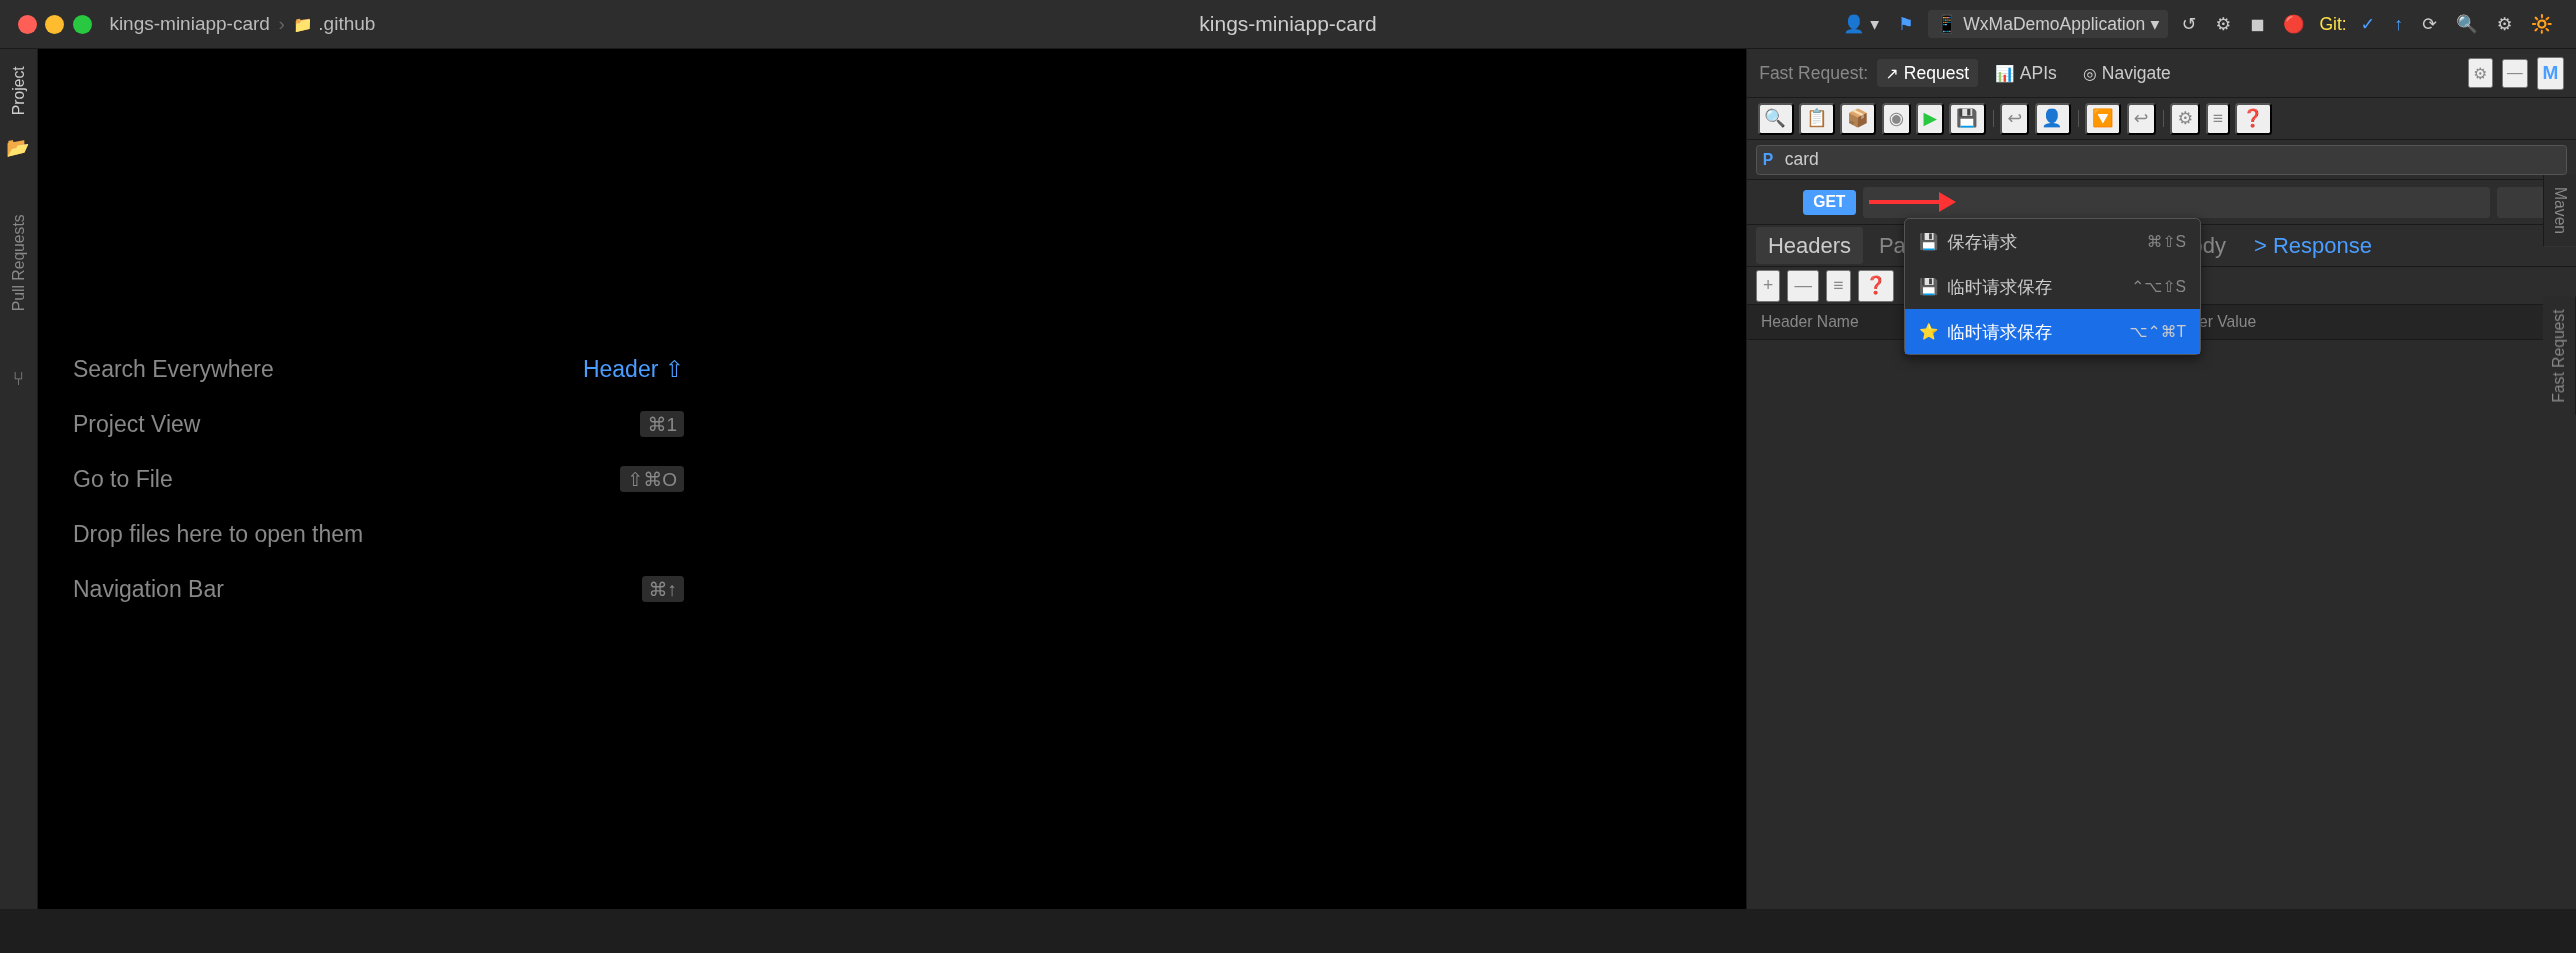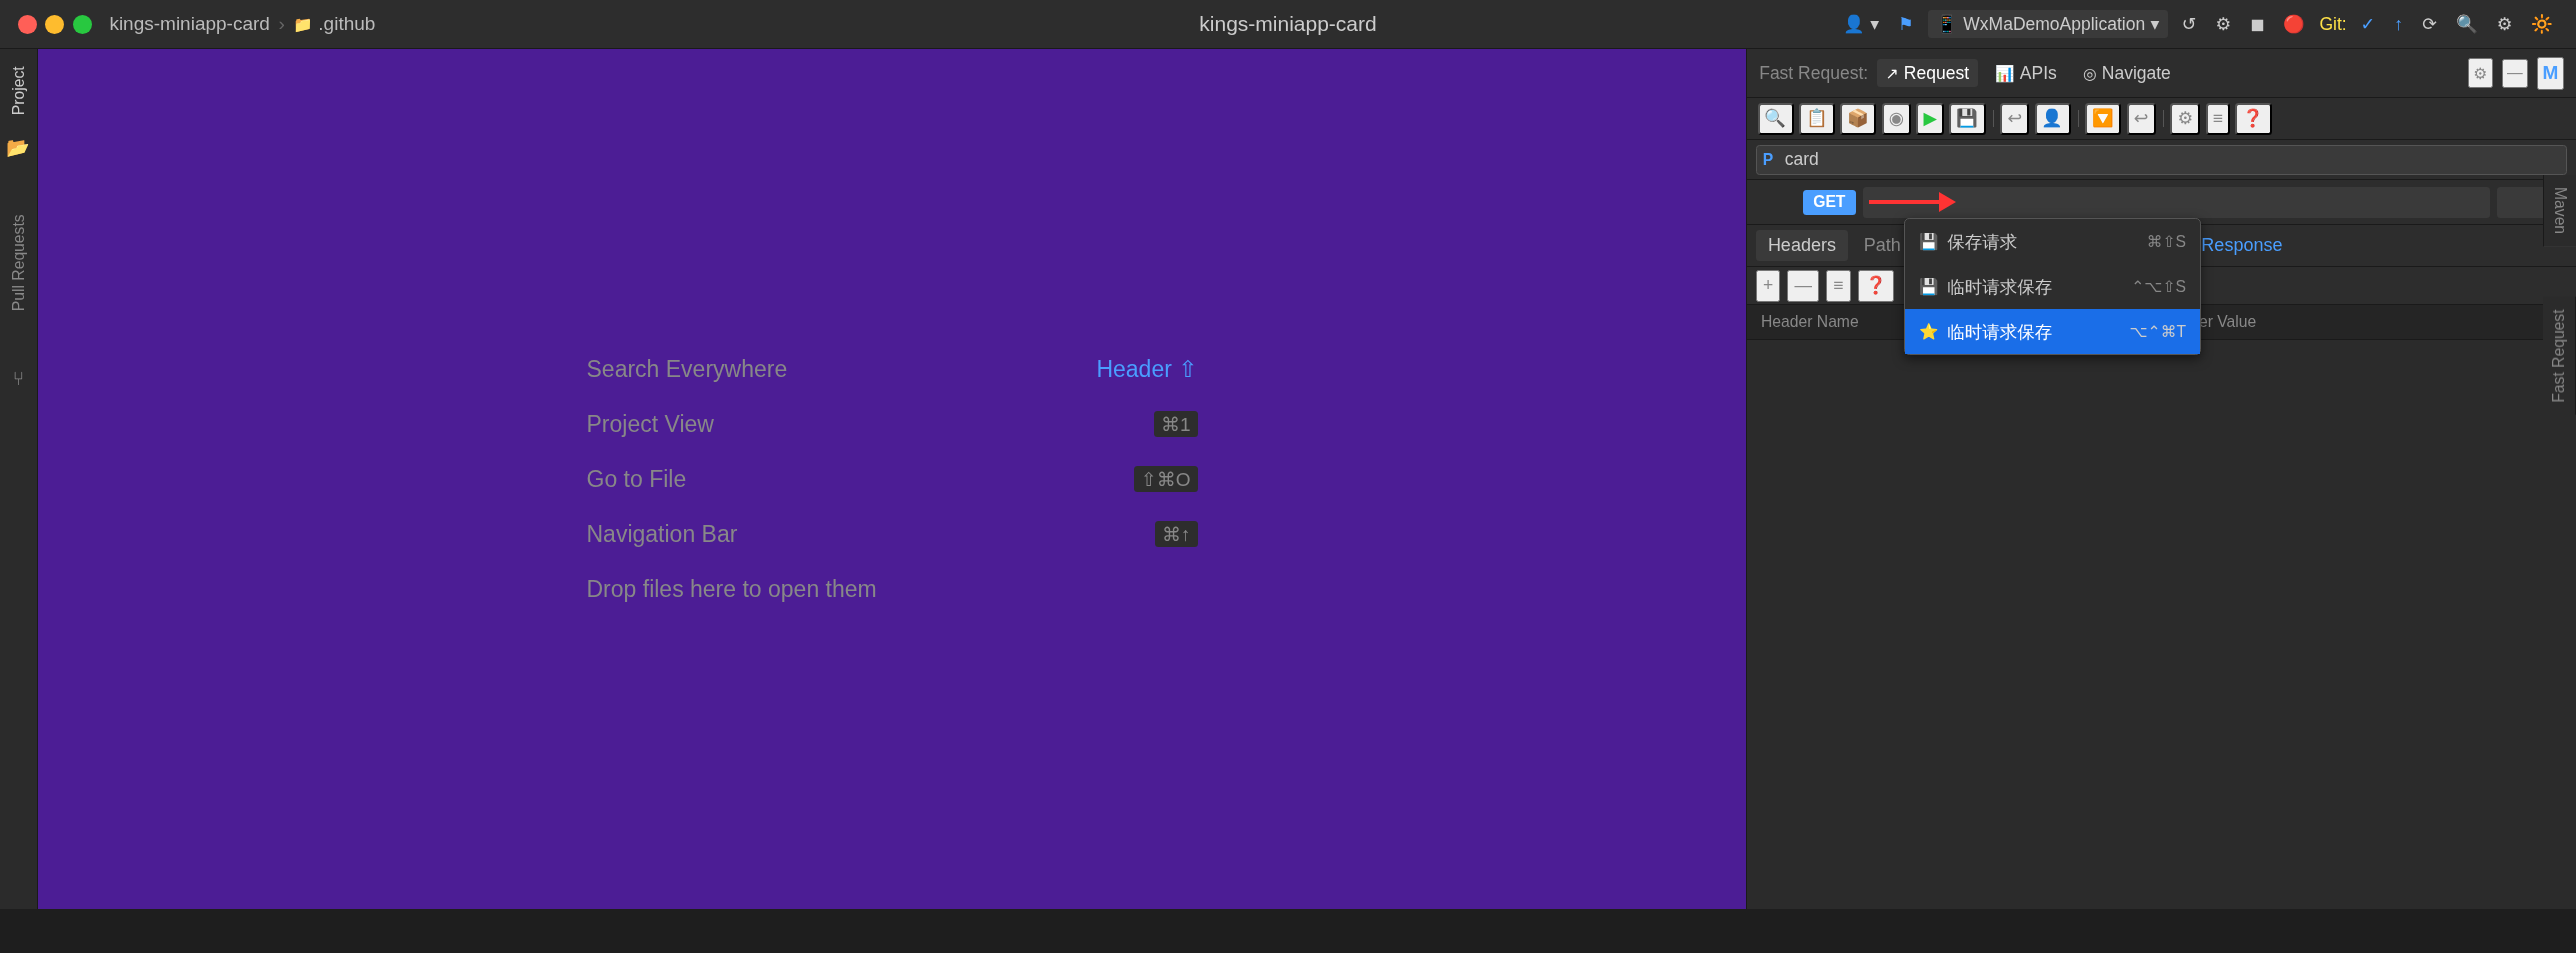--- a/index.html
+++ b/index.html
@@ -112,24 +112,23 @@
       color: #888;
       font-size: 19px;
       cursor: pointer;
       padding: 5.2px;
       border-radius: 3.5px;
     }
 
     
     .center-content {
       flex: 1;
-      background: #4c1d95;
+      background: #000000;
       display: flex;
       flex-direction: column;
-      align-items: center;
       justify-content: center;
       gap: 28px;
       padding: 35px;
     }
     .hint-row {
       display: flex;
       align-items: center;
       gap: 17.5px;
       width: 611px;
     }
@@ -307,21 +306,21 @@
       height: 42px;
       background: #2d2d2d;
       display: flex;
       align-items: center;
       padding: 0 8.7px;
       gap: 3.5px;
       border-bottom: 0.9px solid #1a1a1a;
     }
     .fr-content-tab {
       color: #888;
-      font-size: 18px;
+      font-size: 22px;
       cursor: pointer;
       padding: 5.2px 12.2px;
       border-radius: 3.5px;
     }
     .fr-content-tab.active {
       color: #ccc;
       background: #3a3a3a;
     }
     .fr-content-tab.response { color: #4a9eff; }
 
@@ -432,25 +431,25 @@
     </div>
     <div class="hint-row">
       <span class="hint-label">Project View</span>
       <span class="hint-key">⌘1</span>
     </div>
     <div class="hint-row">
       <span class="hint-label">Go to File</span>
       <span class="hint-key">⇧⌘O</span>
     </div>
     <div class="hint-row">
+      <span class="hint-label">Drop files here to open them</span>
+    </div>
+    <div class="hint-row">
       <span class="hint-label">Navigation Bar</span>
       <span class="hint-key">⌘↑</span>
-    </div>
-    <div class="hint-row">
-      <span class="hint-label">Drop files here to open them</span>
     </div>
   </div>
 
   <div class="right-panel">
 
     <div class="fr-header">
       <span class="fr-label">Fast Request:</span>
       <div class="fr-tab active">
         <span class="fr-tab-icon">↗</span>
         <span>Request</span>

